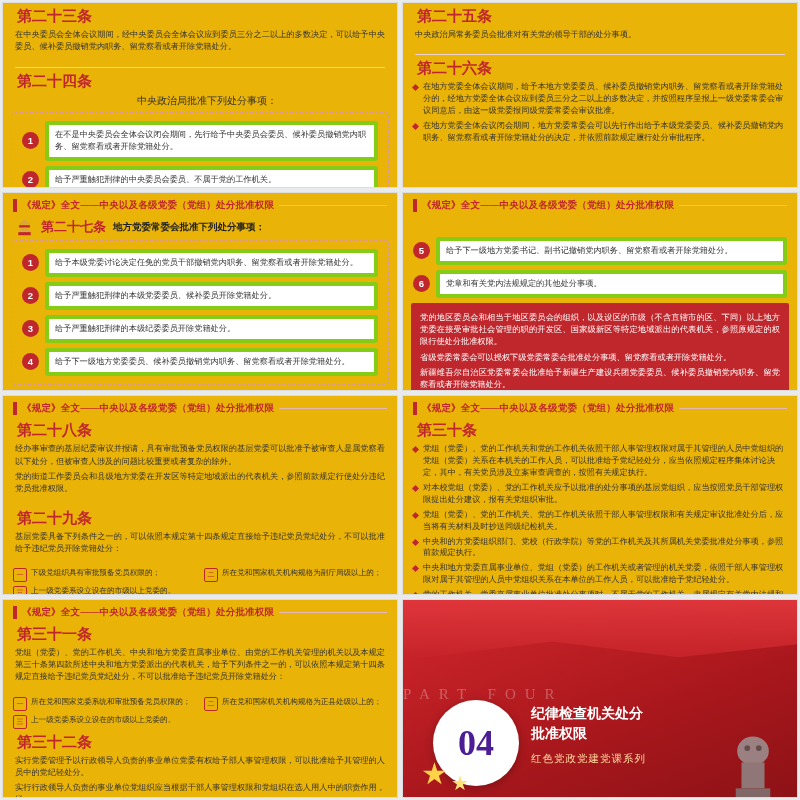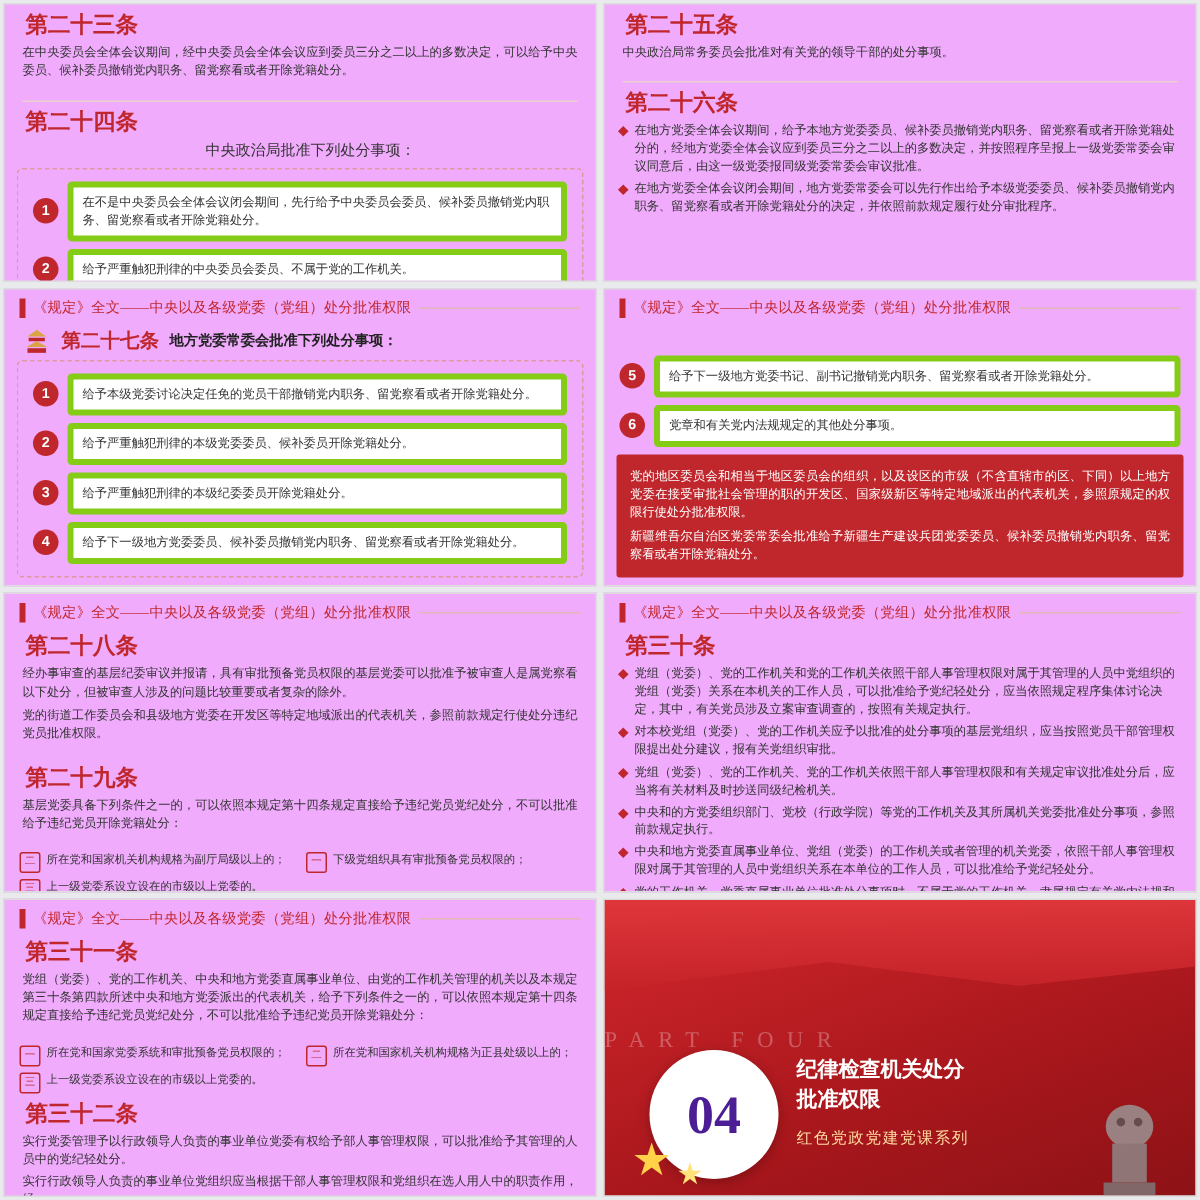--- a/index.html
+++ b/index.html
@@ -1,21 +1,21 @@
 <!DOCTYPE html>
 <html><head>
 <meta charset="utf-8">
 <style>
   html,body{margin:0;padding:0;}
   body{width:800px;height:800px;background:#e9eaec;font-family:"Liberation Sans","DejaVu Sans",sans-serif;}
   .grid{display:grid;grid-template-columns:396px 396px;grid-template-rows:186px 1fr 1fr 1fr;gap:4px;padding:2px;box-sizing:border-box;width:800px;height:800px;}
-  .slide{background:#f0abfc;position:relative;overflow:hidden;box-sizing:border-box;border:1px solid #dcdcdc;}
+  .slide{background:#eab308;position:relative;overflow:hidden;box-sizing:border-box;border:1px solid #dcdcdc;}
   .hdr{display:flex;align-items:center;gap:5px;padding:6px 10px 2px 10px;}
   .hdr .bar{width:4px;height:13px;background:#c0272d;display:block;}
-  .hdr .txt{font-size:9.5px;color:#c0272d;font-family:"Liberation Serif","DejaVu Serif",serif;letter-spacing:.2px;}
+  .hdr .txt{font-size:9.5px;color:#c0272d;font-family:"Liberation Serif","DejaVu Serif",serif;letter-spacing:.2px;font-weight:bold;}
   .hdr .line{flex:1;height:1px;background:#e3b7b7;}
   .title{font-size:15px;color:#c0272d;font-weight:bold;font-family:"Liberation Serif","DejaVu Serif",serif;margin:4px 0 3px 14px;}
   .subtitle{font-size:10px;color:#333;margin:2px 0 3px 14px;line-height:1.45;text-align:center;}
   .body{padding:0 12px 6px 12px;}
   p.tx{font-size:8.2px;line-height:1.5;color:#333;margin:3px 0;text-align:justify;}
   p.tx.white{color:#fff;}
   .numrow{display:flex;align-items:center;gap:6px;margin:5px 10px;}
   .circ{flex:0 0 auto;width:17px;height:17px;border-radius:50%;background:#c0272d;color:#fff;font-size:9.5px;line-height:17px;text-align:center;font-weight:bold;}
   .numbox{flex:1;border:4px solid #84cc16;border-radius:3px;padding:4px 6px;font-size:8.2px;color:#333;line-height:1.45;background:#fff;}
   .dashbox{border:1px dashed #d99;border-radius:4px;margin:4px 8px;padding:3px 0;}
@@ -133,20 +133,21 @@
     <div class="numrow">
       <div class="circ">5</div>
       <div class="numbox">给予下一级地方党委书记、副书记撤销党内职务、留党察看或者开除党籍处分。</div>
     </div>
     <div class="numrow">
       <div class="circ">6</div>
       <div class="numbox">党章和有关党内法规规定的其他处分事项。</div>
     </div>
     <div class="redpanel">
       <p class="tx white">党的地区委员会和相当于地区委员会的组织，以及设区的市级（不含直辖市的区、下同）以上地方党委在接受审批社会管理的职的开发区、国家级新区等特定地域派出的代表机关，参照原规定的权限行使处分批准权限。</p>
+      <p class="tx white">省级党委常委会可以授权下级党委常委会批准处分事项、留党察看或者开除党籍处分。</p>
       <p class="tx white">新疆维吾尔自治区党委常委会批准给予新疆生产建设兵团党委委员、候补委员撤销党内职务、留党察看或者开除党籍处分。</p>
     </div>
   </div>
 
   <div class="slide">
     <div class="hdr">
       <span class="bar"></span>
       <span class="txt">《规定》全文——中央以及各级党委（党组）处分批准权限</span>
       <span class="line"></span>
     </div>
@@ -154,26 +155,26 @@
     <div class="body">
       <p class="tx">经办事审查的基层纪委审议并报请，具有审批预备党员权限的基层党委可以批准予被审查人是属党察看以下处分，但被审查人涉及的问题比较重要或者复杂的除外。</p>
       <p class="tx">党的街道工作委员会和县级地方党委在开发区等特定地域派出的代表机关，参照前款规定行使处分违纪党员批准权限。</p>
     </div>
     <div class="title">第二十九条</div>
     <div class="body">
       <p class="tx">基层党委具备下列条件之一的，可以依照本规定第十四条规定直接给予违纪党员党纪处分，不可以批准给予违纪党员开除党籍处分：</p>
     </div>
     <div class="two">
       <div class="cell">
+        <span class="rnum">一</span>
+        <span>下级党组织具有审批预备党员权限的；</span>
+      </div>
+      <div class="cell">
         <span class="rnum">二</span>
         <span>所在党和国家机关机构规格为副厅局级以上的；</span>
-      </div>
-      <div class="cell">
-        <span class="rnum">一</span>
-        <span>下级党组织具有审批预备党员权限的；</span>
       </div>
     </div>
     <div class="two">
       <div class="cell">
         <span class="rnum">三</span>
         <span>上一级党委系设立设在的市级以上党委的。</span>
       </div>
       <div class="cell"></div>
     </div>
   </div>

